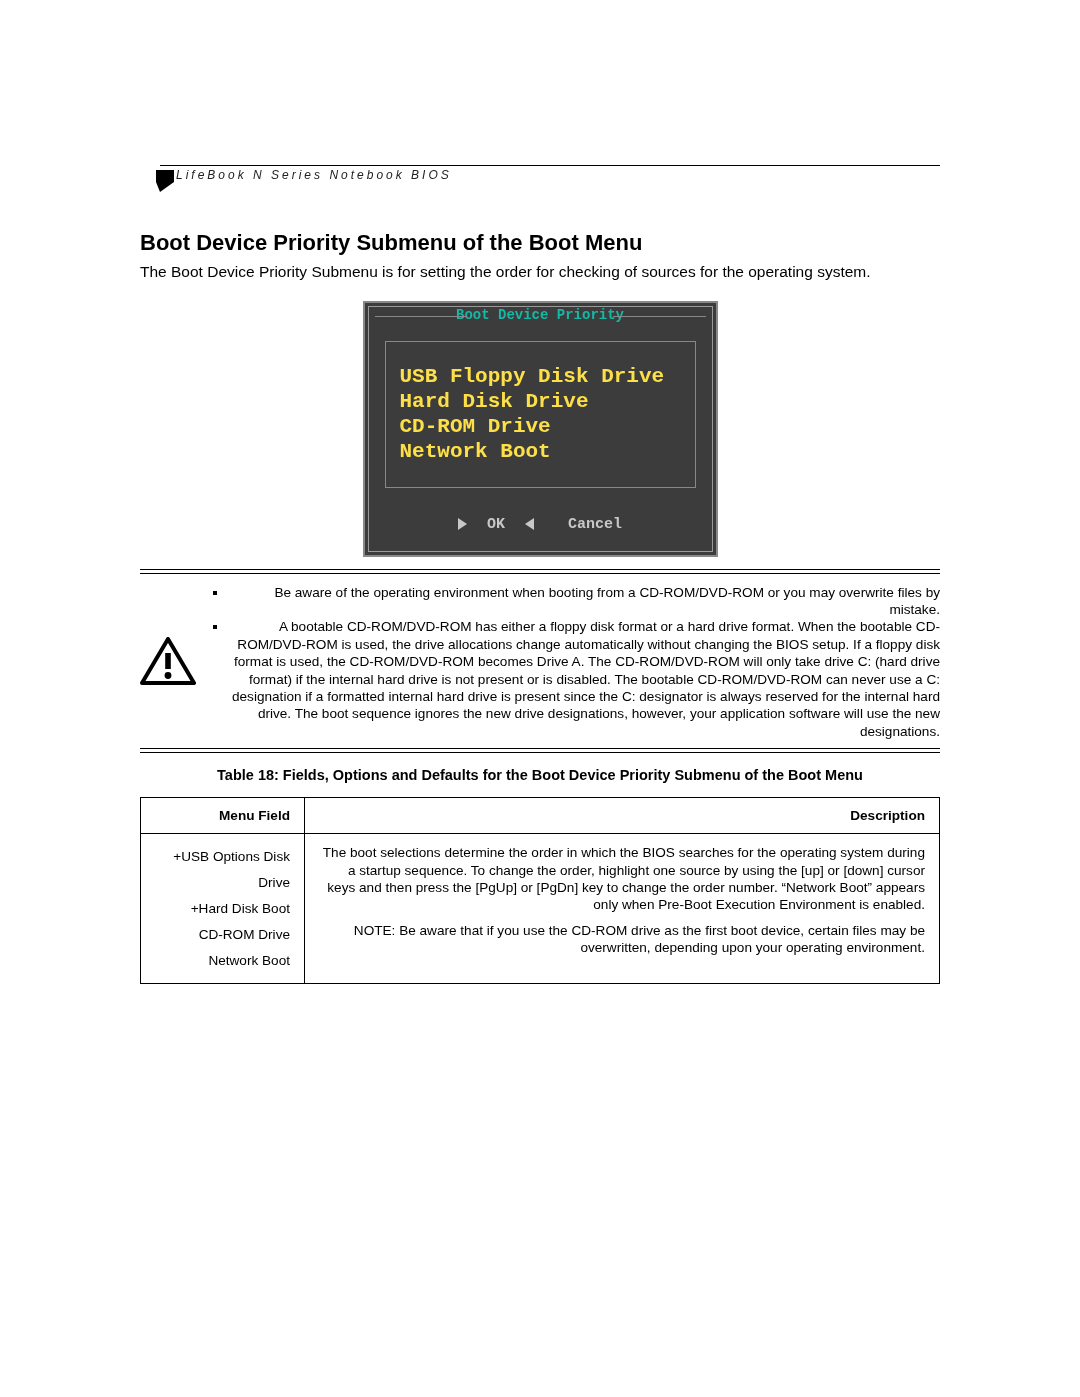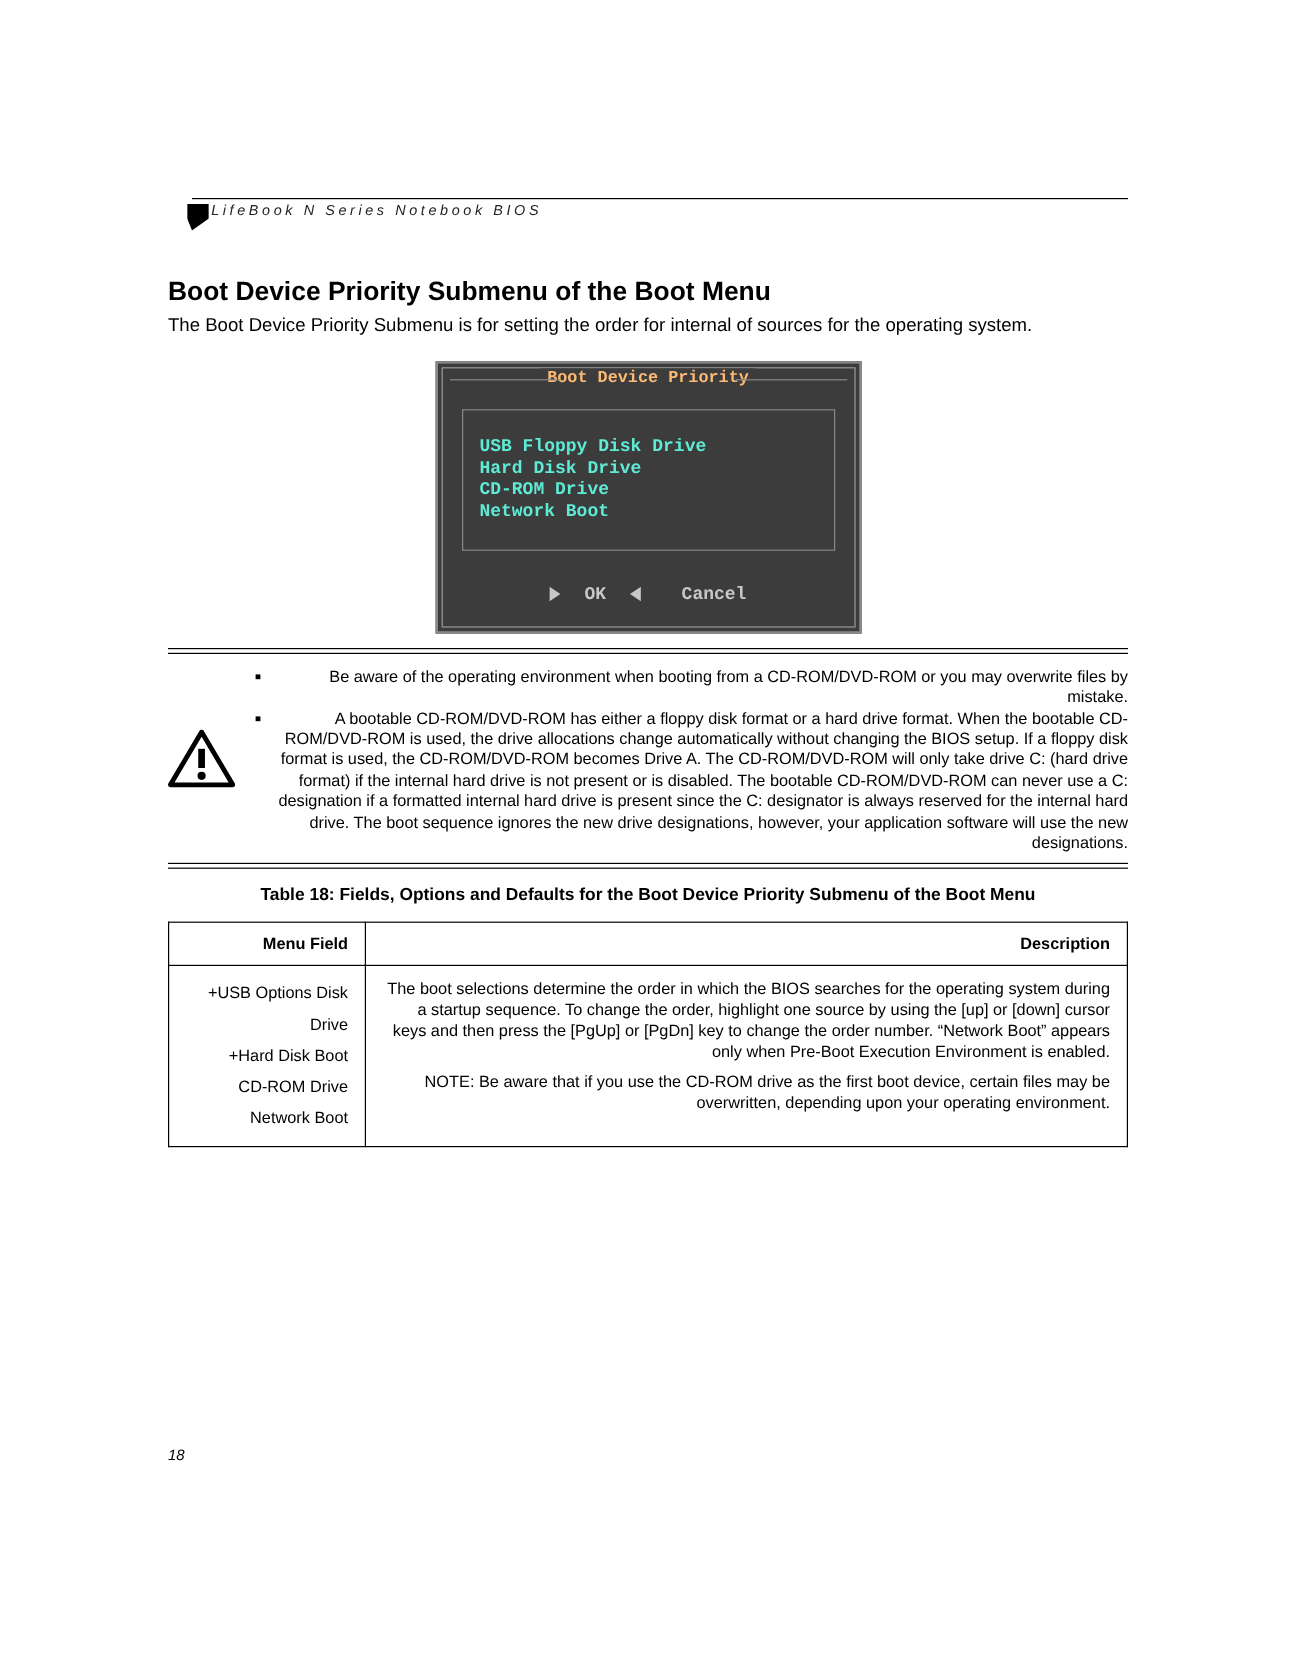--- a/index.html
+++ b/index.html
@@ -57,21 +57,21 @@
     border: 2px solid #888;
     padding: 3px;
     box-sizing: border-box;
   }
   .bios-frame {
     border: 1px solid #9a9a9a;
     padding: 4px 6px 18px 6px;
     position: relative;
   }
   .bios-title {
-    color: #fdba74;
+    color: #14b8a6;
     font-family: "Courier New", monospace;
     font-size: 14px;
     font-weight: bold;
     text-align: center;
     position: relative;
     margin-top: -4px;
     margin-bottom: 18px;
   }
   .bios-title span {
     background: #3c3c3c;
@@ -87,23 +87,23 @@
   }
   .bios-title::before { left: 0; }
   .bios-title::after { right: 0; }
   .bios-list {
     border: 1px solid #888;
     padding: 22px 14px 22px 14px;
     margin: 14px 10px 28px 10px;
   }
   .bios-list div {
     font-family: "Courier New", monospace;
-    font-size: 15px;
-    font-weight: bold;
-    color: #5eead4;
+    font-size: 21px;
+    font-weight: bold;
+    color: #fde047;
     line-height: 1.2;
   }
   .bios-buttons {
     display: flex;
     justify-content: center;
     gap: 34px;
     align-items: center;
   }
   .bios-btn {
     font-family: "Courier New", monospace;
@@ -204,21 +204,21 @@
   <div class="header-row">
     <div class="header-mark">
       <svg width="18" height="22" viewBox="0 0 18 22">
         <polygon points="0,0 18,0 18,12 4,22 0,12" fill="#000"></polygon>
       </svg>
     </div>
     <div class="header-text">LifeBook N Series Notebook BIOS</div>
   </div>
 
   <h2 class="section">Boot Device Priority Submenu of the Boot Menu</h2>
-  <p class="lead">The Boot Device Priority Submenu is for setting the order for internal of sources for the operating system.</p>
+  <p class="lead">The Boot Device Priority Submenu is for setting the order for checking of sources for the operating system.</p>
 
   <div class="bios-outer">
     <div class="bios-frame">
       <div class="bios-title"><span>Boot Device Priority</span></div>
       <div class="bios-list">
         <div>USB Floppy Disk Drive</div>
         <div>Hard Disk Drive</div>
         <div>CD-ROM Drive</div>
         <div>Network Boot</div>
       </div>
@@ -274,15 +274,14 @@
           <div> Network Boot</div>
         </td>
         <td class="desc-col">
           <p>The boot selections determine the order in which the BIOS searches for the operating system during a startup sequence. To change the order, highlight one source by using the [up] or [down] cursor keys and then press the [PgUp] or [PgDn] key to change the order number. “Network Boot” appears only when Pre-Boot Execution Environment is enabled.</p>
           <p>NOTE: Be aware that if you use the CD-ROM drive as the first boot device, certain files may be overwritten, depending upon your operating environment.</p>
         </td>
       </tr>
     </tbody>
   </table>
 
-  <div class="page-num">18</div>
 
 </div>
 
 </body></html>

